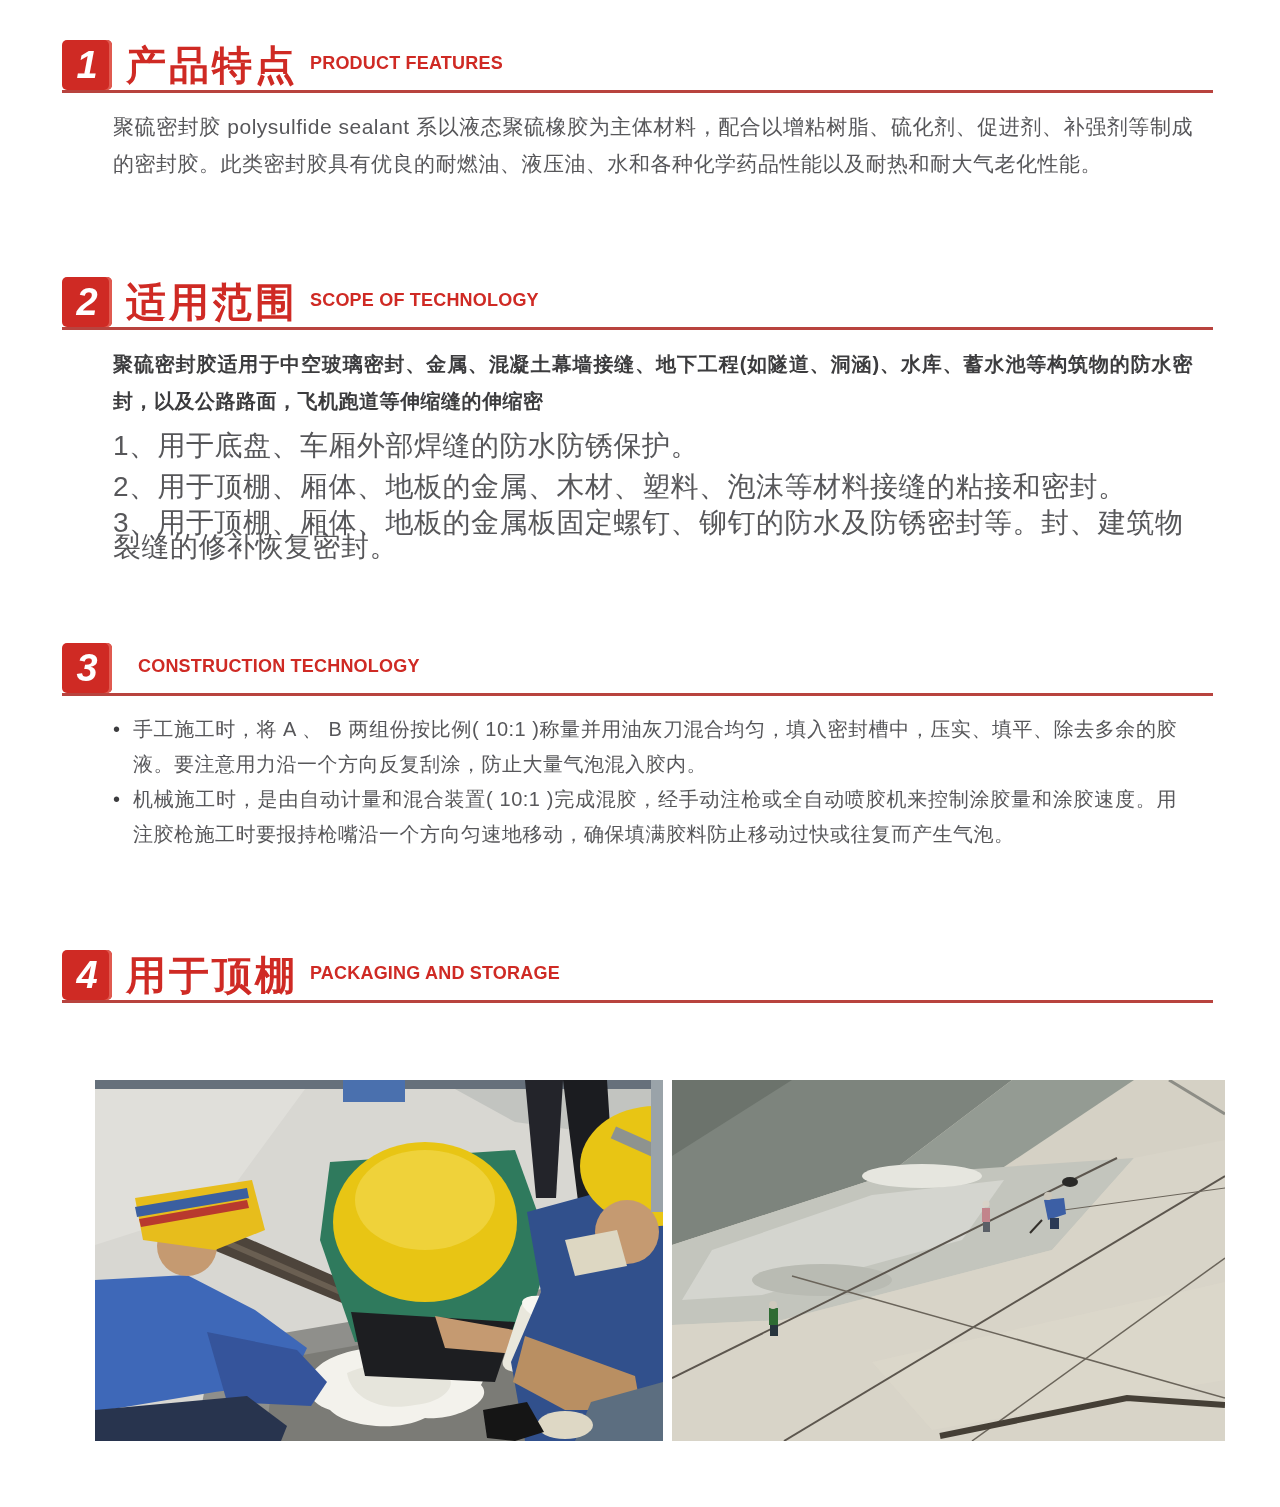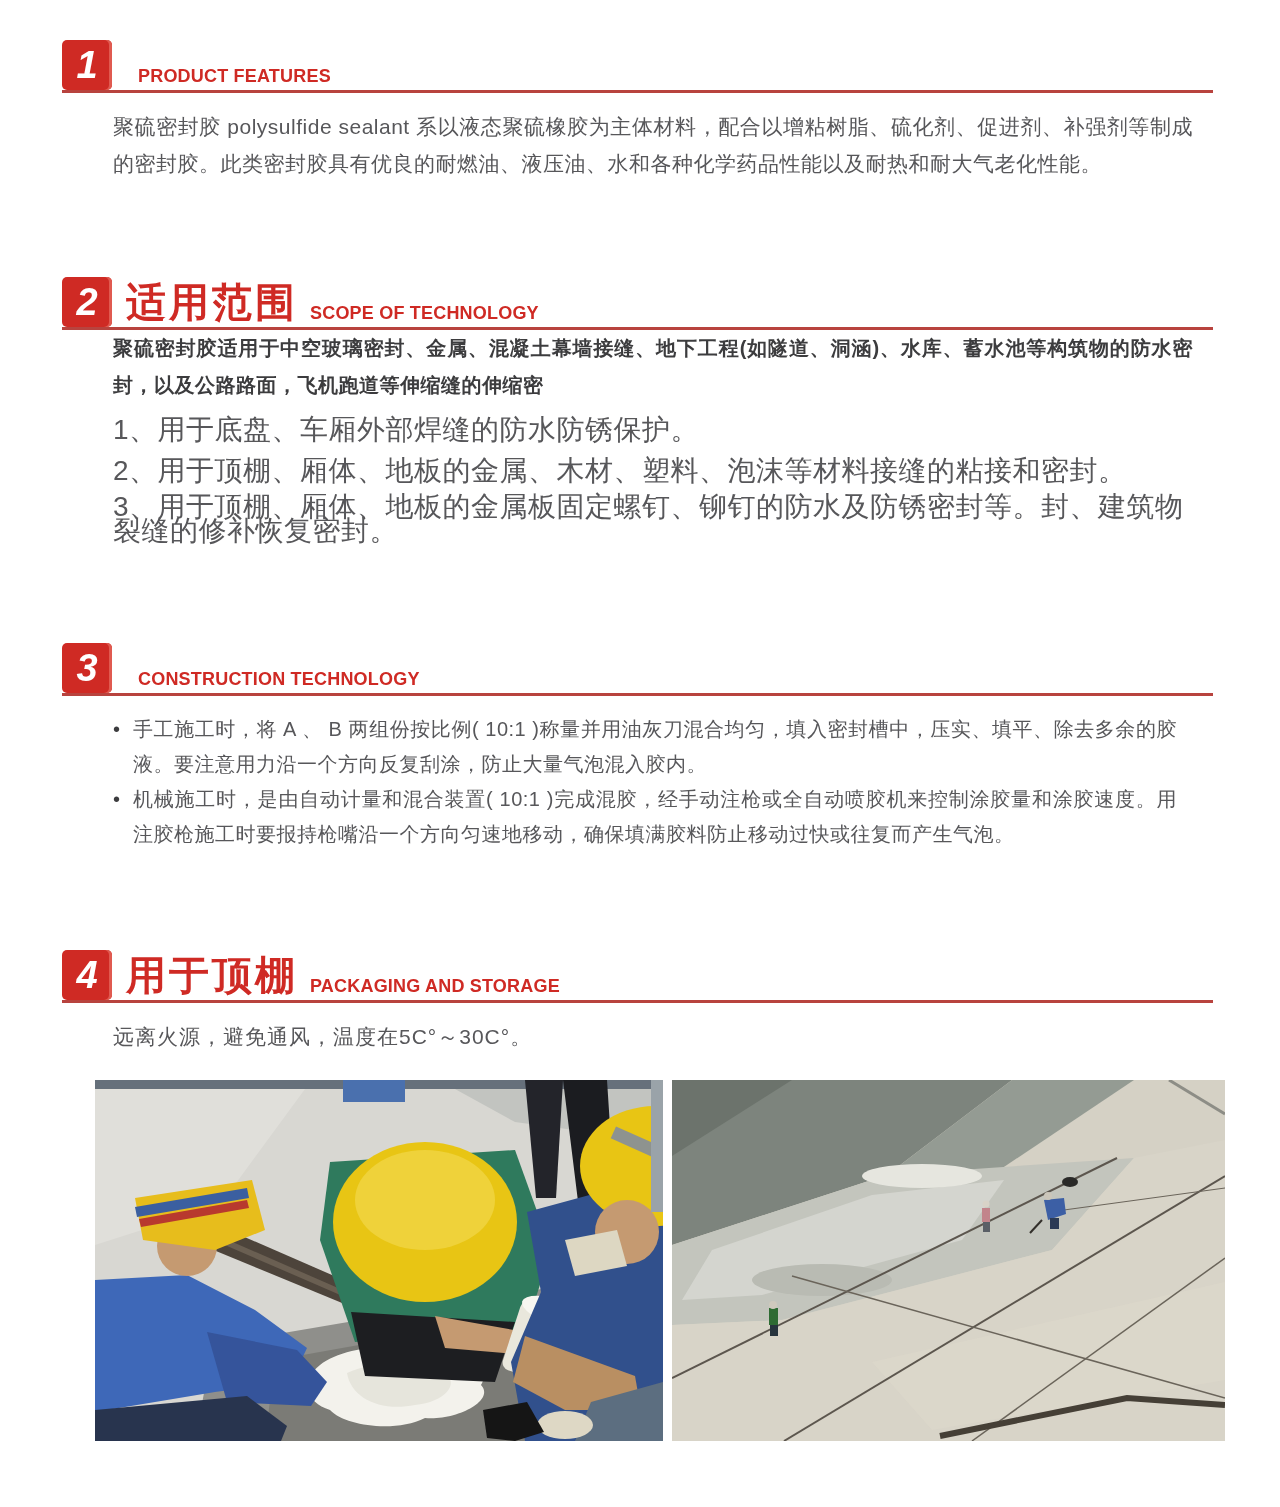--- a/index.html
+++ b/index.html
@@ -18,29 +18,29 @@
     font-size:38px; font-weight:bold; font-style:italic;
     margin-right:14px; flex:0 0 auto;
     box-shadow:inset -3px 0 0 #e05a50;
   }
   .title-zh {
     font-size:40px; font-weight:bold; color:#cf2a24; line-height:50px;
     letter-spacing:3px; white-space:nowrap;
   }
   .title-en {
     font-size:18px; font-weight:bold; color:#cf2a24; margin-left:12px;
-    padding-bottom:3px; letter-spacing:0.2px; white-space:nowrap;
+    padding-bottom:16px; letter-spacing:0.2px; white-space:nowrap;
   }
   .sec-body { padding-left:51px; padding-right:20px; }
   .para {
     margin-top:15px; font-size:21px; line-height:37px; color:#57575a;
     letter-spacing:0.5px; text-align:justify;
   }
   .intro {
-    font-size:20px; line-height:37px; color:#3c3c3e;
+    margin-top:16px; font-size:20px; line-height:37px; color:#3c3c3e;
     font-weight:bold; letter-spacing:0.5px; text-align:justify;
   }
   .num-list { margin:0; padding:0; list-style:none; }
   .num-list li { font-size:28px; color:#57575a; letter-spacing:0.5px; line-height:24px; }
   .num-list li:nth-child(1) { margin-top:14px; }
   .num-list li:nth-child(2) { margin-top:17px; }
   .num-list li:nth-child(3) { margin-top:12px; }
   .dot-list { margin:16px 16px 0 0; padding:0; list-style:none; }
   .dot-list li {
     position:relative; padding-left:20px; font-size:20px; line-height:35px;
@@ -56,20 +56,21 @@
 </head>
 <body>
 
 <div class="page">
 
   <div class="section" style="top:40px;">
     <div class="sec-header">
       <div class="badge">
         <span>1</span>
       </div>
+      <span class="title-zh">产品特点</span>
       <span class="title-en">PRODUCT FEATURES</span>
     </div>
     <div class="sec-body">
       <div class="para">聚硫密封胶 polysulfide sealant 系以液态聚硫橡胶为主体材料，配合以增粘树脂、硫化剂、促进剂、补强剂等制成的密封胶。此类密封胶具有优良的耐燃油、液压油、水和各种化学药品性能以及耐热和耐大气老化性能。</div>
     </div>
   </div>
 
   <div class="section" style="top:277px;">
     <div class="sec-header">
       <div class="badge">
@@ -103,23 +104,20 @@
     </div>
   </div>
 
   <div class="section" style="top:950px;">
     <div class="sec-header">
       <div class="badge">
         <span>4</span>
       </div>
       <span class="title-zh">用于顶棚</span>
       <span class="title-en">PACKAGING AND STORAGE</span>
-    </div>
-    <div class="sec-body">
-      <div class="note">远离火源，避免通风，温度在5C°～30C°。</div>
     </div>
   </div>
 
   <div class="photos">
 
     <svg class="photo" width="568" height="361" viewBox="0 0 568 361">
       <rect width="568" height="361" fill="#d8d7d2"></rect>
       <rect width="568" height="9" fill="#66707b"></rect>
       <polygon points="360,9 568,9 568,62 420,42" fill="#c2c4c0"></polygon>
       <polygon points="0,9 210,9 125,125 0,165" fill="#e0dfda"></polygon>

